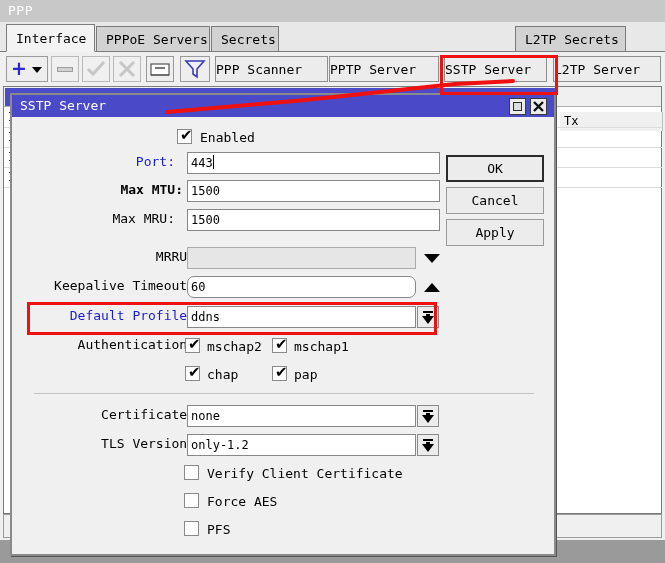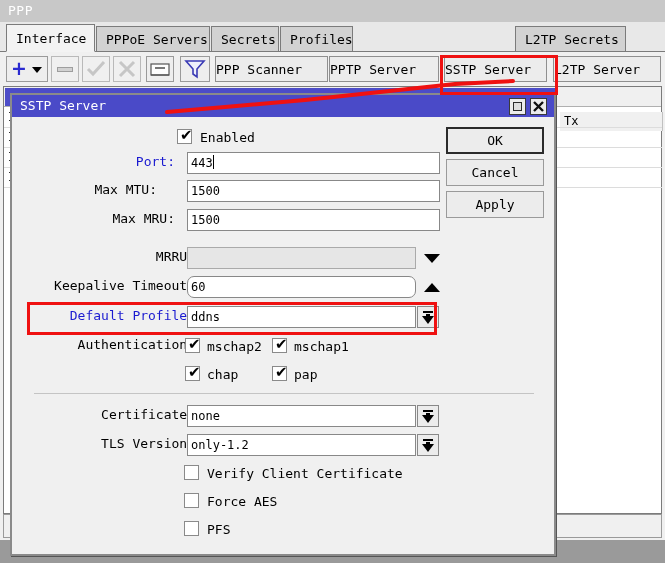--- a/index.html
+++ b/index.html
@@ -81,21 +81,21 @@
           border-right:8px solid transparent;border-top:9px solid #000;}
   .tri-up{position:absolute;width:0;height:0;border-left:8px solid transparent;
           border-right:8px solid transparent;border-bottom:9px solid #000;}
 
   .cbox{position:absolute;width:15px;height:15px;background:#fff;border:1px solid #8a8a8a;box-sizing:border-box;}
   .cbox .tick{position:absolute;left:2px;top:-2px;font-size:15px;line-height:15px;color:#000;
               font-family:"DejaVu Sans",sans-serif;font-weight:bold;}
   .cblabel{position:absolute;font-size:13px;line-height:15px;white-space:nowrap;}
 
   .dbtn{position:absolute;width:98px;height:27px;line-height:25px;text-align:center;
-        background:#ececec;border:1px solid #9a9a9a;box-sizing:border-box;font-size:13px;}
+        background:#ececec;border:1px solid #9a9a9a;box-sizing:border-box;font-size:13px;margin-top:28px;}
   .dbtn.focus{border:2px solid #2b2b2b;line-height:23px;}
 
   .hsep{position:absolute;height:1px;background:#c4c4c4;}
 
   
   .annbox{position:absolute;border:3px solid #ef1111;box-sizing:border-box;}
   #annline{position:absolute;left:165px;top:78px;width:350px;height:40px;pointer-events:none;}
 </style>
 </head>
 <body>
@@ -104,21 +104,20 @@
 
   <div id="ppp-titlebar">
     <div id="ppp-title">PPP</div>
   </div>
 
   <div id="tabstrip">
     <div class="tabline"></div>
     <div class="tab active" style="left:6px;width:89px;"><span>Interface</span></div>
     <div class="tab" style="left:96px;width:114px;"><span>PPPoE Servers</span></div>
     <div class="tab" style="left:211px;width:68px;"><span>Secrets</span></div>
-    <div class="tab" style="left:280px;width:73px;"><span>Profiles</span></div>
     <div class="tab" style="left:515px;width:111px;"><span>L2TP Secrets</span></div>
   </div>
 
   <div id="toolbar">
 
     <div class="tbtn" style="left:6px;width:42px;">
       <span class="plusglyph" style="left:4px;top:2px;">+</span>
       <span class="caret-dn" style="left:25px;top:10px;"></span>
     </div>
 
@@ -210,21 +209,21 @@
   <span class="cblabel" style="left:188px;top:35px;">Enabled</span>
 
   <div class="frow" style="left:20px;top:57px;width:400px;">
     <span class="flabel blue" style="right:257px;">Port:</span>
     <div class="finput" style="left:155px;width:253px;">
       <span>443</span><span class="caretbar"></span>
     </div>
   </div>
 
   <div class="frow" style="left:20px;top:85px;width:400px;">
-    <span class="flabel" style="right:275px;">Max MTU:</span>
+    <span class="flabel" style="right:249px;font-weight:bold;">Max MTU:</span>
     <div class="finput" style="left:155px;width:253px;">
       <span>1500</span>
     </div>
   </div>
 
   <div class="frow" style="left:20px;top:114px;width:400px;">
     <span class="flabel" style="right:257px;">Max MRU:</span>
     <div class="finput" style="left:155px;width:253px;">
       <span>1500</span>
     </div>

